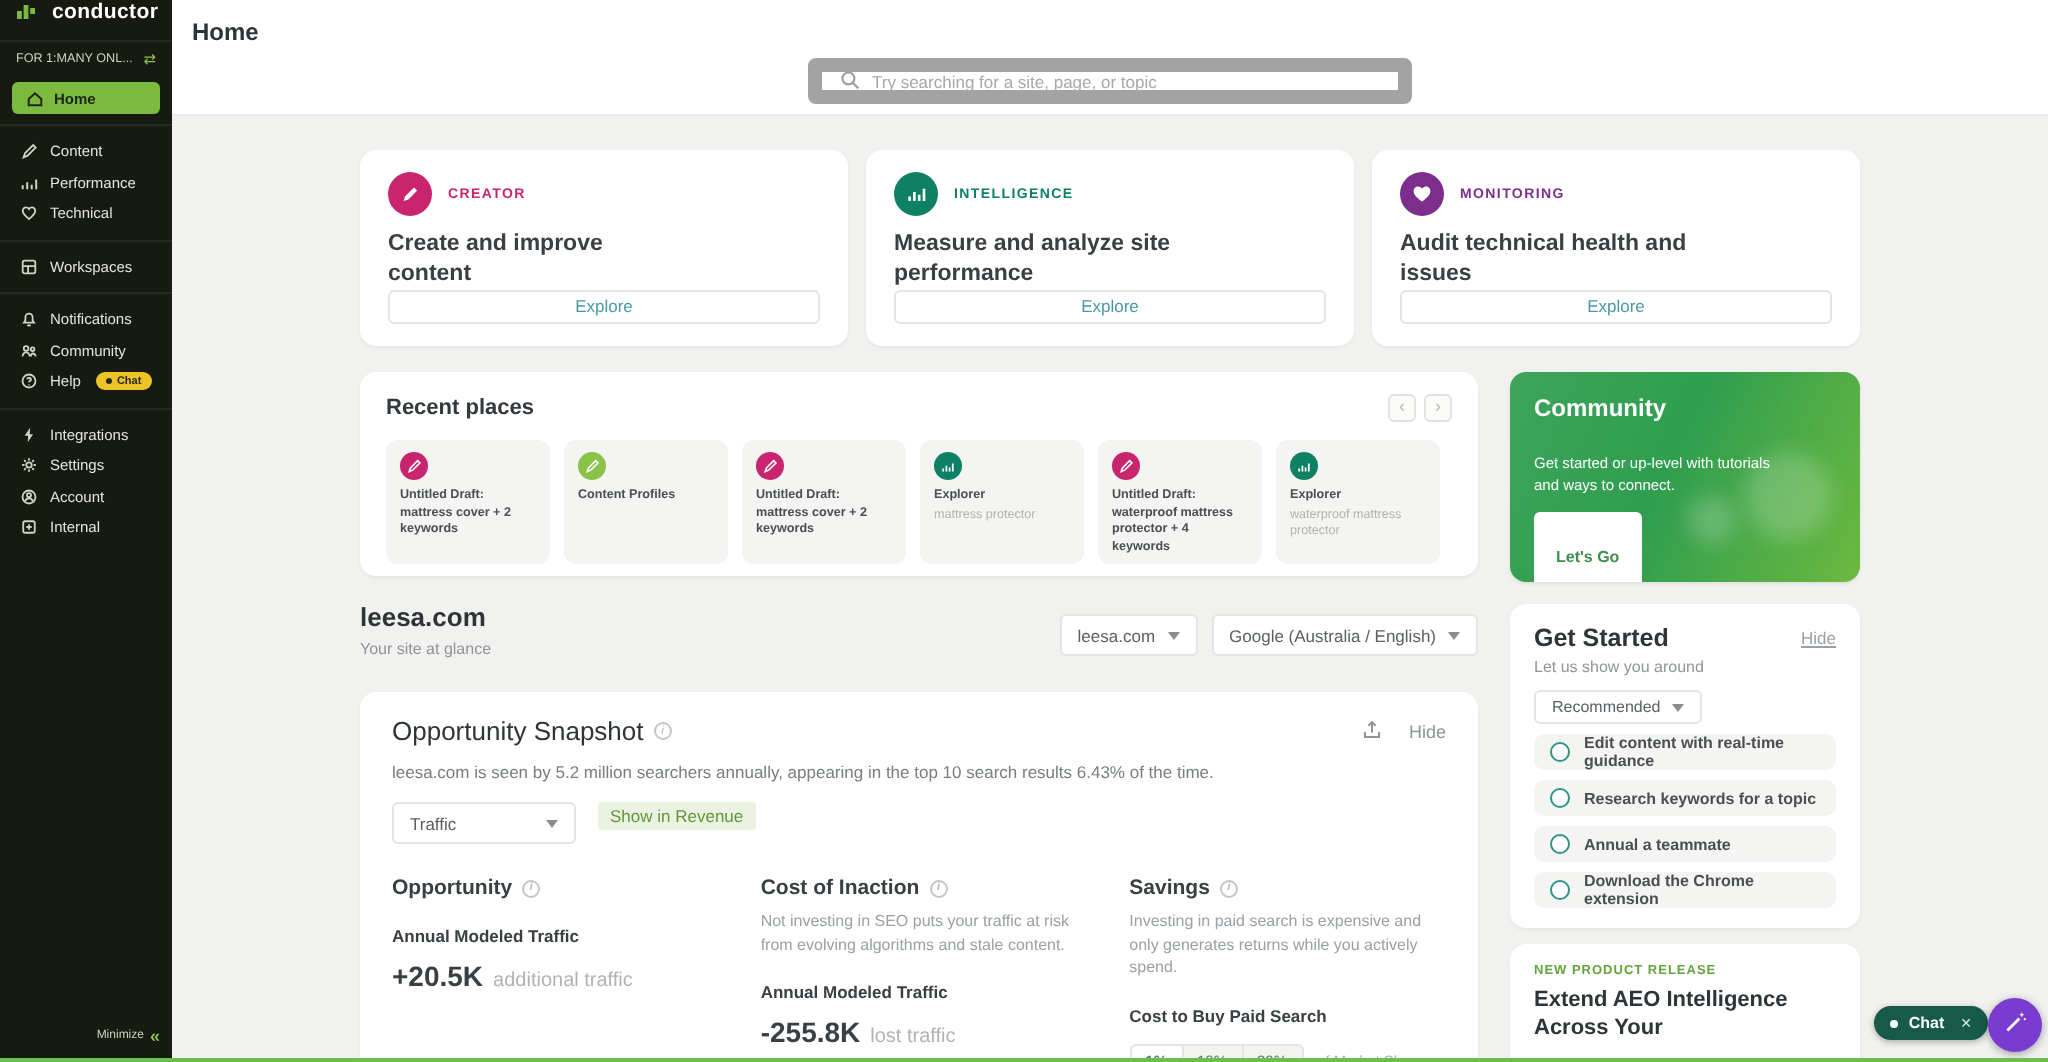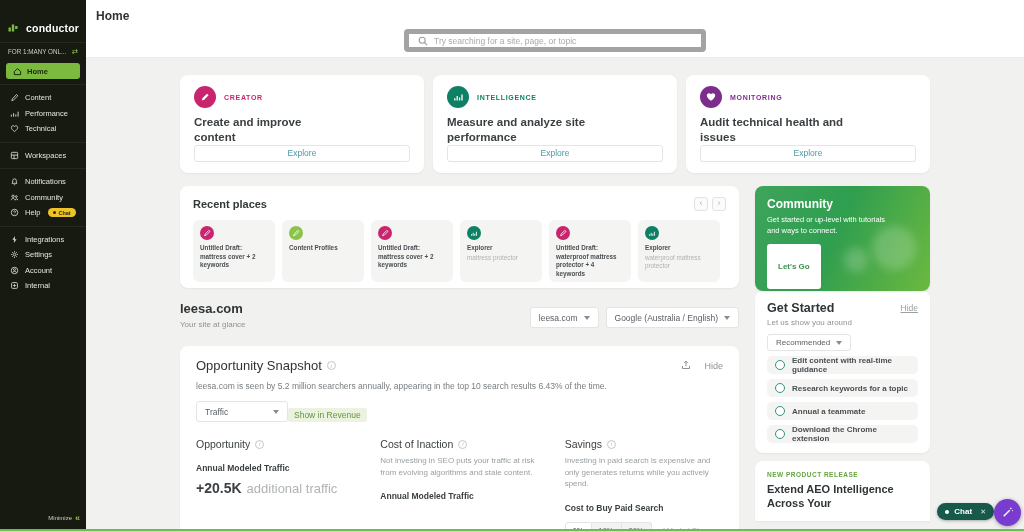--- a/index.html
+++ b/index.html
@@ -2,39 +2,39 @@
 <html><head>
 <meta charset="utf-8">
 <style>
   *{box-sizing:border-box;margin:0;padding:0}
   html,body{width:1024px;height:531px;overflow:hidden}
   body{font-family:"Liberation Sans","DejaVu Sans",sans-serif;background:#f1f1ef;position:relative}
   .app{display:flex;width:1024px;height:531px}
 
   
   .sidebar{width:86px;background:#171a10;flex-shrink:0;position:relative;color:#e2e5da}
-  .logo-row{display:flex;align-items:center;gap:8px;padding:22px 8px 8px}
+  .logo-row{display:flex;align-items:center;gap:8px;padding:0 8px 8px}
   .logo-text{font-size:10.5px;font-weight:bold;color:#fff;letter-spacing:.2px}
   .account-row{display:flex;justify-content:space-between;align-items:center;padding:4px 8px;font-size:6.3px;color:#ccd1c1;border-top:1px solid #262a1d}
   .swap{color:#8fbf4e;font-size:7.5px;cursor:pointer}
   .nav-home{margin:3px 6px;background:#7cba3f;border-radius:3px;height:16px;display:flex;align-items:center;gap:5px;padding:0 6px;color:#1d2513;font-weight:bold;font-size:7.5px;cursor:pointer}
   .sb-divider{border:none;border-top:1px solid #262a1d;margin:5px 0}
   .nav-item{display:flex;align-items:center;gap:6px;padding:0 9px;height:15.5px;font-size:7.5px;cursor:pointer}
   .nav-item .lbl{white-space:nowrap}
   .icn{display:inline-flex;width:10px;justify-content:center;flex-shrink:0}
   .badge-chat{margin-left:2px;background:#edc327;color:#262a10;border-radius:7px;font-size:5.5px;font-weight:bold;padding:1.5px 5px;display:inline-flex;align-items:center;gap:2px}
   .badge-dot{width:3px;height:3px;border-radius:50%;background:#262a10}
   .collapse{position:absolute;bottom:8px;right:6px;display:flex;align-items:center;gap:3px;font-size:6px;color:#ccd1c1;cursor:pointer}
   .collapse .chev{color:#8fbf4e;font-size:9px;font-weight:bold}
 
   
   .main{flex:1;display:flex;flex-direction:column;min-width:0}
   .topbar{height:58px;background:#fff;position:relative;flex-shrink:0;border-bottom:1px solid #ececea}
   .page-title{position:absolute;left:10px;top:9px;font-size:12px;font-weight:bold;color:#2f3437}
-  .searchbox{position:absolute;left:50%;transform:translateX(-50%);top:29px;width:302px;height:23px;border:5px solid #a3a3a3;border-radius:4px;background:#fff;display:flex;align-items:center;padding:0 9px;gap:6px}
+  .searchbox{position:absolute;left:50%;transform:translateX(-50%);top:29px;width:302px;height:23px;border:7px solid #a3a3a3;border-radius:4px;background:#fff;display:flex;align-items:center;padding:0 9px;gap:6px}
   .searchbox input{border:none;outline:none;flex:1;font-size:8.5px;color:#333;font-family:inherit;background:transparent}
   .searchbox input::placeholder{color:#a6a9ab}
 
   .content{flex:1;overflow:hidden;padding-top:17px}
   .container{width:750px;margin:0 auto}
 
   
   .pcards{display:flex;gap:9px}
   .pcard{flex:1;background:#fff;border-radius:8px;padding:11px 14px;height:98px;display:flex;flex-direction:column;box-shadow:0 1px 2px rgba(0,0,0,.05)}
   .pc-head{display:flex;align-items:center;gap:8px}
@@ -73,51 +73,51 @@
   .caret{width:0;height:0;border-left:3px solid transparent;border-right:3px solid transparent;border-top:4px solid #8a8d8f;display:inline-block}
 
   
   .snapshot{background:#fff;border-radius:8px 8px 0 0;margin-top:4px;padding:12px 16px;height:230px;box-shadow:0 1px 2px rgba(0,0,0,.05)}
   .snap-head{display:flex;align-items:center}
   .snap-title{font-size:13px;font-weight:normal;color:#2f3437}
   .info{width:9px;height:9px;border:1px solid #c3c6c8;border-radius:50%;color:#b9bcbe;font-size:6px;display:inline-flex;align-items:center;justify-content:center;margin-left:5px;font-style:italic;flex-shrink:0}
   .snap-actions{margin-left:auto;display:flex;align-items:center;gap:13px;color:#8f9496;font-size:9px}
   .hide-link{cursor:pointer}
   .snap-desc{font-size:8.5px;color:#787d80;margin-top:8px}
-  .snap-controls{display:flex;align-items:flex-end;margin-top:10px}
+  .snap-controls{display:flex;align-items:flex-start;gap:11px;margin-top:10px}
   .sel.metric{width:92px;justify-content:space-between}
   .show-in{font-size:8.5px;color:#61953f;background:#ebf3e0;padding:2px 6px;border-radius:2px;cursor:pointer}
   .snap-cols{display:flex;gap:26px;margin-top:16px}
   .scol{flex:1}
-  .scol h4{font-size:10.5px;font-weight:normal;color:#3a3f42;display:flex;align-items:center}
+  .scol h4{font-size:10.5px;font-weight:bold;color:#3a3f42;display:flex;align-items:center}
   .sdesc{font-size:8px;color:#9aa0a3;line-height:1.45;margin-top:5px}
   .mlabel{font-size:8.5px;font-weight:bold;color:#3a3f42;margin-top:13px}
   .vrow{display:flex;align-items:baseline;gap:5px;margin-top:7px}
   .bigval{font-size:14px;font-weight:bold;color:#3a3f42}
-  .vcap{font-size:13px;color:#b0b3b5}
+  .vcap{font-size:10px;color:#b0b3b5}
   .share-toggle{display:flex;align-items:center;margin-top:9px}
   .share-opt{font-size:7.5px;color:#6a6f72;border:1px solid #e4e4e2;padding:3px 7px;background:#f3f3f1;cursor:pointer}
   .share-opt.selected{background:#fff;font-weight:bold;border-radius:3px 0 0 3px}
   .share-opt.last{border-radius:0 3px 3px 0}
   .share-opt + .share-opt{border-left:none}
   .share-cap{font-size:7.5px;color:#b0b3b5;margin-left:7px}
 
   
   .community{height:105px;border-radius:8px;padding:11px 12px;color:#fff;position:relative;overflow:hidden;background:linear-gradient(115deg,#3ea45c 0%,#2f9e4f 45%,#6cb93f 100%);display:flex;flex-direction:column;box-shadow:0 1px 2px rgba(0,0,0,.08)}
   .comm-bubble{position:absolute;border-radius:50%;background:rgba(255,255,255,.2);filter:blur(5px)}
   .b1{width:44px;height:44px;right:14px;top:40px}
   .b2{width:24px;height:24px;right:62px;top:62px}
   .comm-title{font-size:12px;font-weight:bold;position:relative}
-  .comm-desc{font-size:7.5px;margin-top:4px;line-height:1.45;width:125px;position:relative}
+  .comm-desc{font-size:7.5px;margin-top:16px;line-height:1.45;width:125px;position:relative}
   .lets-go{background:#fff;border:none;color:#3f8f4f;font-size:8px;font-weight:bold;border-radius:3px;padding:18px 11px;width:fit-content;margin-top:7px;cursor:pointer;position:relative;font-family:inherit}
   .comm-links{margin-top:auto;display:flex;gap:24px;font-size:7.5px;position:relative}
   .comm-links .clink{text-decoration:underline;cursor:pointer}
 
   
-  .gstart{background:#fff;border-radius:8px;padding:10px 12px 10px;box-shadow:0 1px 2px rgba(0,0,0,.05)}
+  .gstart{background:#fff;border-radius:8px;margin-top:11px;padding:10px 12px 10px;box-shadow:0 1px 2px rgba(0,0,0,.05)}
   .gs-head{display:flex;justify-content:space-between;align-items:center}
   .gs-title{font-size:12.5px;font-weight:bold;color:#2f3437}
   .gs-hide{font-size:8.5px;color:#9aa0a3;text-decoration:underline;cursor:pointer}
   .gs-sub{font-size:8px;color:#8f9496;margin-top:3px}
   .gs-filter{margin-top:7px;height:17px;font-size:8px}
   .gs-item{display:flex;align-items:center;gap:7px;background:#f4f4f2;border-radius:5px;padding:4px 8px;margin-top:5px;height:18px;cursor:pointer}
   .gs-circle{width:10px;height:10px;border:1.5px solid #2f9488;border-radius:50%;flex-shrink:0;background:#fff}
   .gs-label{font-size:8px;color:#4a4f52;font-weight:bold}
 
   
@@ -454,20 +454,24 @@
 
                 </div>
 
                 <div class="scol">
                   <h4>
                       <span>Cost of Inaction</span>
                       <span class="info">i</span>
                     </h4>
                   <div class="sdesc">Not investing in SEO puts your traffic at risk from evolving algorithms and stale content.</div>
                   <div class="mlabel">Annual Modeled Traffic</div>
+                  <div class="vrow">
+                    <span class="bigval">-255.8K</span>
+                    <span class="vcap">lost traffic</span>
+                  </div>
 
                 </div>
 
                 <div class="scol">
                   <h4>
                       <span>Savings</span>
                       <span class="info">i</span>
                     </h4>
                   <div class="sdesc">Investing in paid search is expensive and only generates returns while you actively spend.</div>
                   <div class="mlabel">Cost to Buy Paid Search</div>

